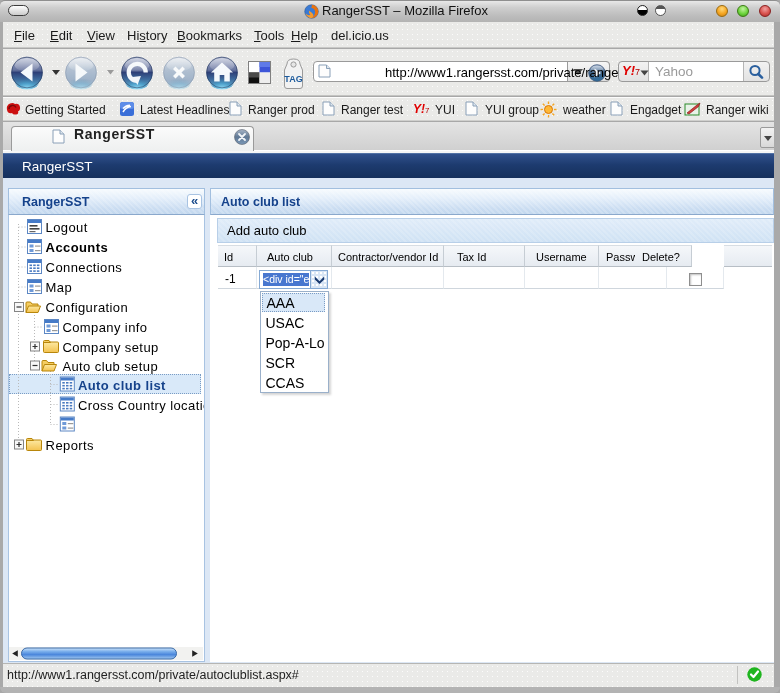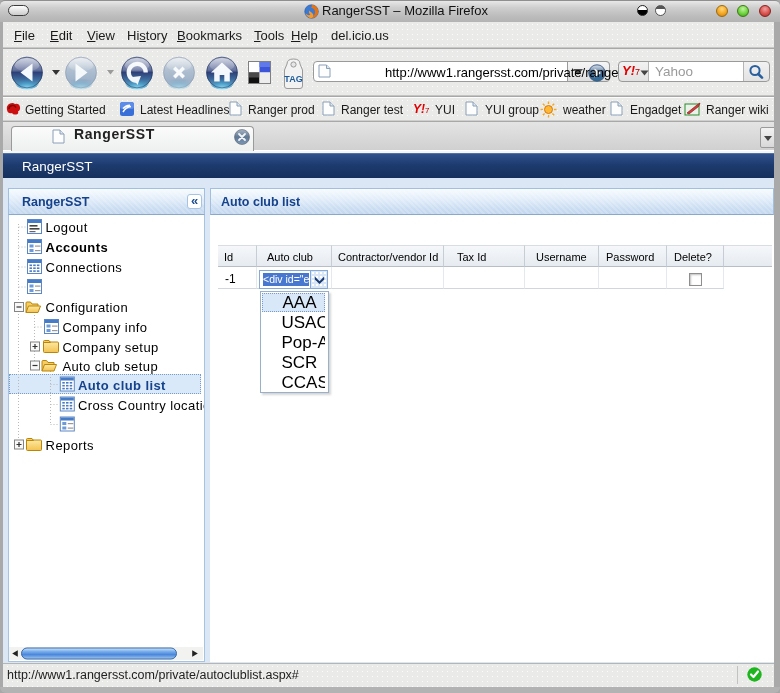--- a/index.html
+++ b/index.html
@@ -87,21 +87,21 @@
 #combo { position:absolute; left:256px; top:116.5px; width:69px; height:19px; border:1px solid #86aad4; background:#fff; }
 #combosel { position:absolute; left:3px; top:2px; width:46px; height:13px; background:#4877cf; color:#fff;
   font-size:10.5px; line-height:13px; overflow:hidden; white-space:nowrap; }
 #combobtn { position:absolute; right:0; top:0; width:17px; height:17px; border-left:1px solid #86aad4;
   background-color:#d9e6f5;
   background-image:radial-gradient(circle, #ffffff 0.8px, transparent 1px); background-size:4px 4px; }
 
 
 #ddl { position:absolute; left:256.5px; top:137.5px; width:69px; height:102px; background:#fff;
   border:1px solid #9ab0ca; box-shadow:2px 2px 2px rgba(136,136,136,0.35); font-size:13px; }
-.ddi { position:absolute; left:1px; width:63px; height:20px; line-height:20px; padding-left:20px; white-space:nowrap; overflow:hidden; font-size:17px; }
+.ddi { position:absolute; left:1px; width:63px; height:20px; line-height:20px; padding-left:4px; white-space:nowrap; overflow:hidden; font-size:14px; }
 #ddi0 { background:#d9e8f8; border:1px dotted #7a9cc4; height:19px; line-height:18px; }
 
 #checkbox { position:absolute; left:686px; top:120px; width:13px; height:13px; background:#fff;
   border:1px solid #8e8e8e; box-shadow:inset 1px 1px 2px rgba(0,0,0,0.25); }
 
 
 #statusbar { left:0; top:663px; width:780px; height:24px; border-top:1px solid #b5b5b3; }
 #statusbar .url { position:absolute; left:7px; top:4px; font-size:12.5px; color:#222;text-align:right; }
 #statussep { left:737px; top:666px; width:1px; height:18px; background:#c2c2c0; }
 #botborder { left:0; top:687px; width:780px; height:6px; background:#b3b3b3; border-radius:0 0 6px 6px; }
@@ -341,40 +341,43 @@
   <div class="abs" id="pageline"></div>
 
   <div class="abs" id="page">
     <div class="abs" id="navy">
         <span>RangerSST</span>
       </div>
     <div class="abs" id="main"></div>
     <div class="abs panelhd" id="mainhd">
         <b>Auto club list</b>
       </div>
+    <div class="abs" id="addbar">
+        <span>Add auto club</span>
+      </div>
 
     <div class="th" style="left:215px;width:39px;">
         <span>Id</span>
       </div>
     <div class="th" style="left:254px;width:75px;">
         <span style="left:10px">Auto club</span>
       </div>
     <div class="th" style="left:329px;width:112px;">
         <span>Contractor/vendor Id</span>
       </div>
     <div class="th" style="left:441px;width:81px;">
         <span style="left:13px">Tax Id</span>
       </div>
     <div class="th" style="left:522px;width:74px;">
         <span style="left:11px">Username</span>
       </div>
     <div class="th" style="left:596px;width:68px;">
         <span style="left:7px">Password</span>
       </div>
-    <div class="th" style="left:664px;width:57px;">
+    <div class="th" style="left:632px;width:57px;">
         <span style="left:7px">Delete?</span>
       </div>
     <div class="th" style="left:721px;width:48px;border-right:none;"></div>
 
     <div class="td" style="left:215px;width:39px;">
         <span style="position:absolute;left:7px;top:5px;font-size:12px;">-1</span>
       </div>
     <div class="td" style="left:254px;width:75px;"></div>
     <div class="td" style="left:329px;width:112px;"></div>
     <div class="td" style="left:441px;width:81px;"></div>
@@ -488,20 +491,23 @@
         </svg>
         <div class="trow" style="top:1px;">
             <span class="lbl" style="left:36.6px">Logout</span>
           </div>
         <div class="trow" style="top:21px;font-weight:bold;">
             <span class="lbl" style="left:36.6px">Accounts</span>
           </div>
         <div class="trow" style="top:41px;">
             <span class="lbl" style="left:36.6px">Connections</span>
           </div>
+        <div class="trow" style="top:61px;">
+            <span class="lbl" style="left:36.6px">Map</span>
+          </div>
         <div class="trow" style="top:81px;">
             <span class="lbl" style="left:36.6px">Configuration</span>
           </div>
         <div class="trow" style="top:101px;">
             <span class="lbl" style="left:53.4px">Company info</span>
           </div>
         <div class="trow" style="top:120.5px;">
             <span class="lbl" style="left:53.4px">Company setup</span>
           </div>
         <div class="trow" style="top:139.5px;">

